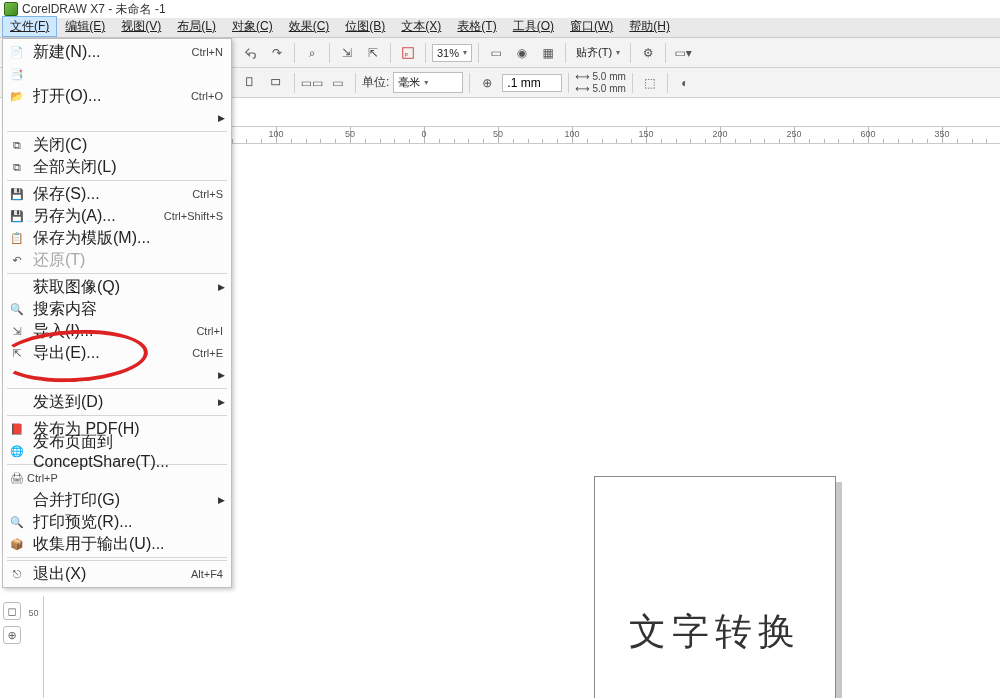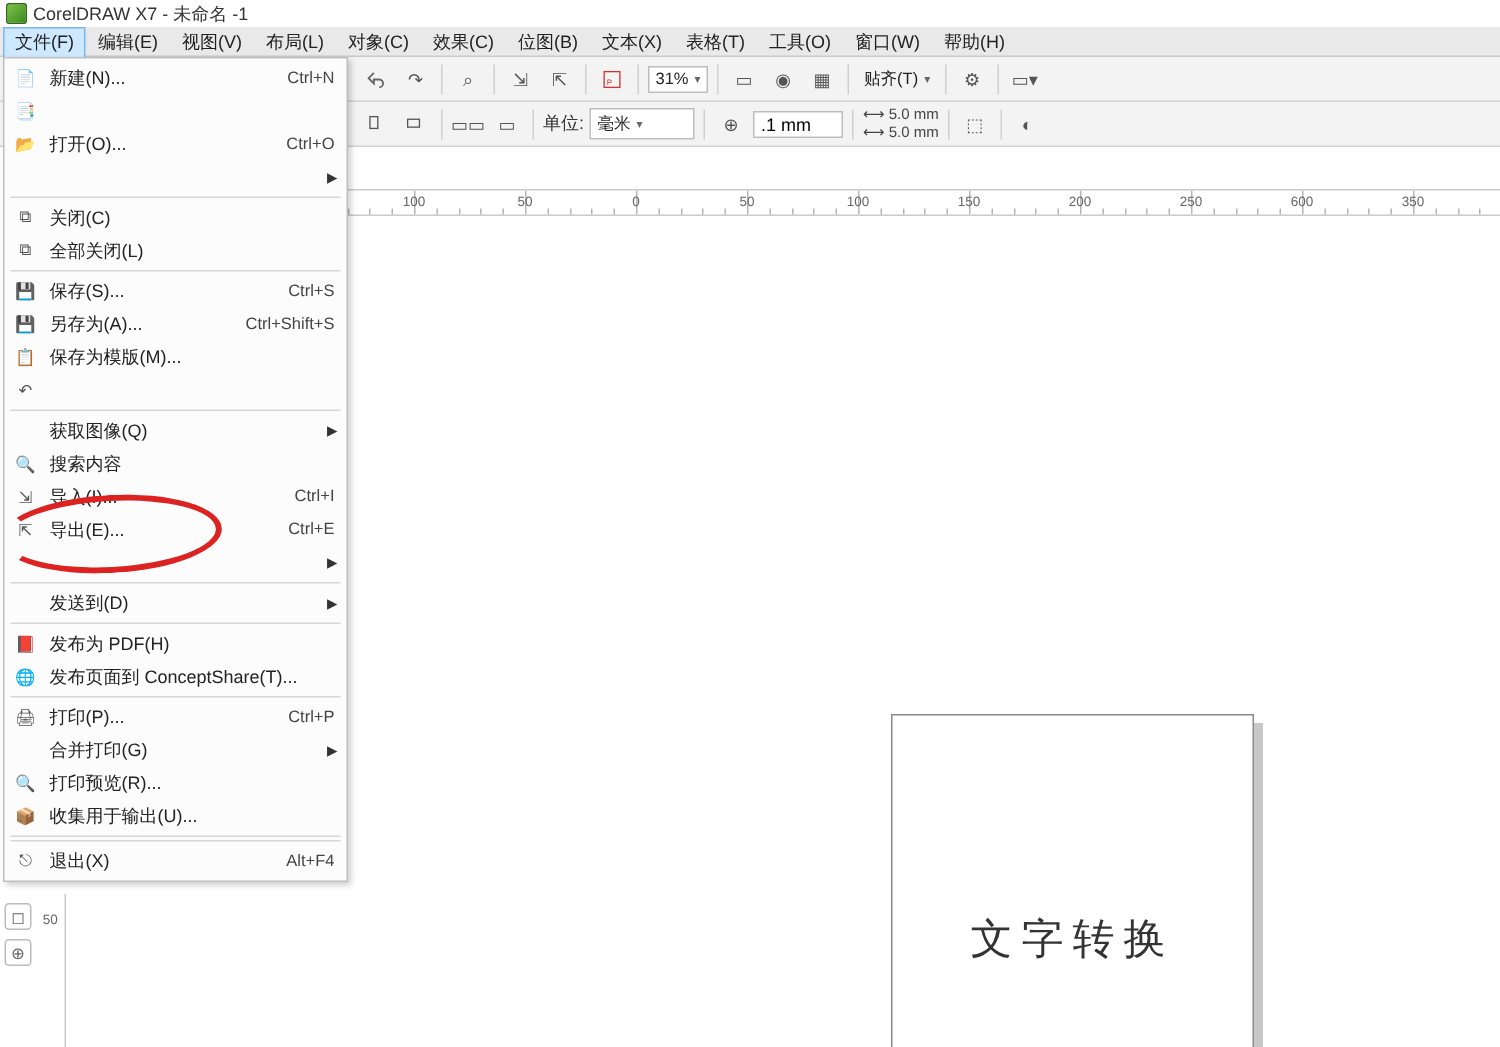--- a/index.html
+++ b/index.html
@@ -1,54 +1,54 @@
 <!DOCTYPE html>
 <html><head>
 <meta charset="utf-8">
 <style>
   * { margin: 0; padding: 0; box-sizing: border-box; font-family: "Microsoft YaHei", Tahoma, sans-serif; }
   body { background: #fff; width: 1000px; height: 698px; overflow: hidden; position: relative; font-size: 12px; color: #222; }
   
   .titlebar { height: 18px; background: #fff; display: flex; align-items: center; padding: 0 4px; gap: 4px; font-size: 12px; color: #333; }
   .titlebar .logo { width: 14px; height: 14px; background: linear-gradient(135deg,#7ec24a,#3a8a1e); border: 1px solid #2d6a16; border-radius: 2px; position: relative; }
   
-  .menubar { height: 20px; background: #e9e9e9; border-bottom: 1px solid #c9c9c9; display: flex; align-items: flex-start; padding: 0 2px; }
+  .menubar { height: 20px; background: #e9e9e9; border-bottom: 1px solid #c9c9c9; display: flex; align-items: flex-end; padding: 0 2px; text-decoration: underline; }
   .menubar .menu { padding: 2px 8px; cursor: pointer; }
   .menubar .menu.active { background: #cde8ff; border: 1px solid #7fb6e8; padding: 1px 7px; }
   
   .toolbar { height: 30px; background: #f3f3f3; border-bottom: 1px solid #d1d1d1; display: flex; align-items: center; padding-left: 240px; gap: 4px; }
   .tb-btn { width: 22px; height: 22px; border: 1px solid transparent; display: flex; align-items: center; justify-content: center; color: #555; border-radius: 2px; }
   .tb-sep { width: 1px; height: 20px; background: #cfcfcf; margin: 0 2px; }
   .tb-drop { font-size: 11px; padding: 2px 4px; border: 1px solid #bdbdbd; background: #fff; display: flex; align-items: center; gap: 4px; }
   .tb-drop::after { content: "▾"; font-size: 8px; color: #666; }
   .tb-label { font-size: 12px; color: #333; }
   .tb-input { border: 1px solid #bdbdbd; background: #fff; padding: 1px 4px; font-size: 12px; width: 60px; }
   
   .dropdown { position: absolute; left: 2px; top: 38px; width: 230px; background: #fcfcfc; border: 1px solid #bfbfbf; box-shadow: 2px 2px 4px rgba(0,0,0,.2); z-index: 100; padding: 2px 0; }
   .dropdown .row { display: flex; align-items: center; height: 22px; padding: 0 8px 0 4px; cursor: default; position: relative; }
   .dropdown .ico { width: 20px; height: 16px; display: flex; align-items: center; justify-content: center; font-size: 11px; color: #555; }
-  .dropdown .lbl { flex: 1; padding-left: 6px; font-size: 12px; }
+  .dropdown .lbl { flex: 1; padding-left: 6px; font-size: 16px; }
   .dropdown .sc { font-size: 11px; color: #444; }
   .dropdown .arr { position: absolute; right: 6px; font-size: 9px; color: #333; }
   .dropdown .sep { height: 1px; background: #d6d6d6; margin: 2px 4px; }
   .dropdown .disabled { color: #a6a6a6; }
   
   .ruler-h { position: absolute; left: 44px; top: 126px; right: 0; height: 18px; background: #fff; border-top: 1px solid #cacaca; border-bottom: 1px solid #cacaca; font-size: 9px; color: #666; overflow: hidden; }
   .ruler-h .tick { position: absolute; top: 0; height: 100%; border-left: 1px solid #b5b5b5; }
   .ruler-h .tlabel { position: absolute; top: 2px; transform: translateX(-50%); }
   
   .toolbox { position: absolute; left: 0; top: 598px; width: 24px; display: flex; flex-direction: column; align-items: center; gap: 6px; padding-top: 4px; }
   .toolbox .tool { width: 18px; height: 18px; border: 1px solid #bbb; border-radius: 3px; display: flex; align-items: center; justify-content: center; font-size: 11px; color: #666; }
   
   .ruler-v { position: absolute; left: 24px; top: 596px; width: 20px; bottom: 0; background: #fff; border-right: 1px solid #cacaca; display: flex; flex-direction: column; align-items: center; gap: 12px; padding-top: 12px; font-size: 9px; color: #666; }
   
   .canvas { position: absolute; left: 44px; top: 144px; right: 0; bottom: 0; background: #fff; }
   .page-shadow { position: absolute; left: 556px; top: 338px; width: 242px; height: 328px; background: #c8c8c8; }
   .page { position: absolute; left: 550px; top: 332px; width: 242px; height: 328px; background: #fff; border: 1px solid #8a8a8a; display: flex; align-items: flex-start; justify-content: center; padding-top: 130px; }
-  .page-text { font-family: Liberation Sans, sans-serif; font-size: 28px; letter-spacing: 6px; color: #333; }
+  .page-text { font-family: Liberation Sans, sans-serif; font-size: 37px; letter-spacing: 6px; color: #333; }
   
   .red-circle { position: absolute; left: 0; top: 330px; width: 148px; height: 52px; border: 4px solid #d22; border-radius: 50%; border-left-color: transparent; transform: rotate(-3deg); pointer-events: none; z-index: 200; }
   
   svg { width: 14px; height: 14px; }
 </style>
 </head>
 <body>
 
 <div class="titlebar">
   <div class="logo"></div>
@@ -177,20 +177,21 @@
     <span class="ico">💾</span>
     <span class="lbl">另存为(A)...</span>
     <span class="sc">Ctrl+Shift+S</span>
   </div>
   <div class="row">
     <span class="ico">📋</span>
     <span class="lbl">保存为模版(M)...</span>
   </div>
   <div class="row disabled">
     <span class="ico">↶</span>
+    <span class="lbl">还原(T)</span>
   </div>
   <div class="sep"></div>
   <div class="row">
     <span class="ico"></span>
     <span class="lbl">获取图像(Q)</span>
     <span class="arr">▶</span>
   </div>
   <div class="row">
     <span class="ico">🔍</span>
     <span class="lbl">搜索内容</span>
@@ -220,21 +221,20 @@
     <span class="ico">📕</span>
     <span class="lbl">发布为 PDF(H)</span>
   </div>
   <div class="row">
     <span class="ico">🌐</span>
     <span class="lbl">发布页面到 ConceptShare(T)...</span>
   </div>
   <div class="sep"></div>
   <div class="row">
     <span class="ico">🖨</span>
-    <span class="lbl">打印(P)...</span>
     <span class="sc">Ctrl+P</span>
   </div>
   <div class="row">
     <span class="ico"></span>
     <span class="lbl">合并打印(G)</span>
     <span class="arr">▶</span>
   </div>
   <div class="row">
     <span class="ico">🔍</span>
     <span class="lbl">打印预览(R)...</span>

